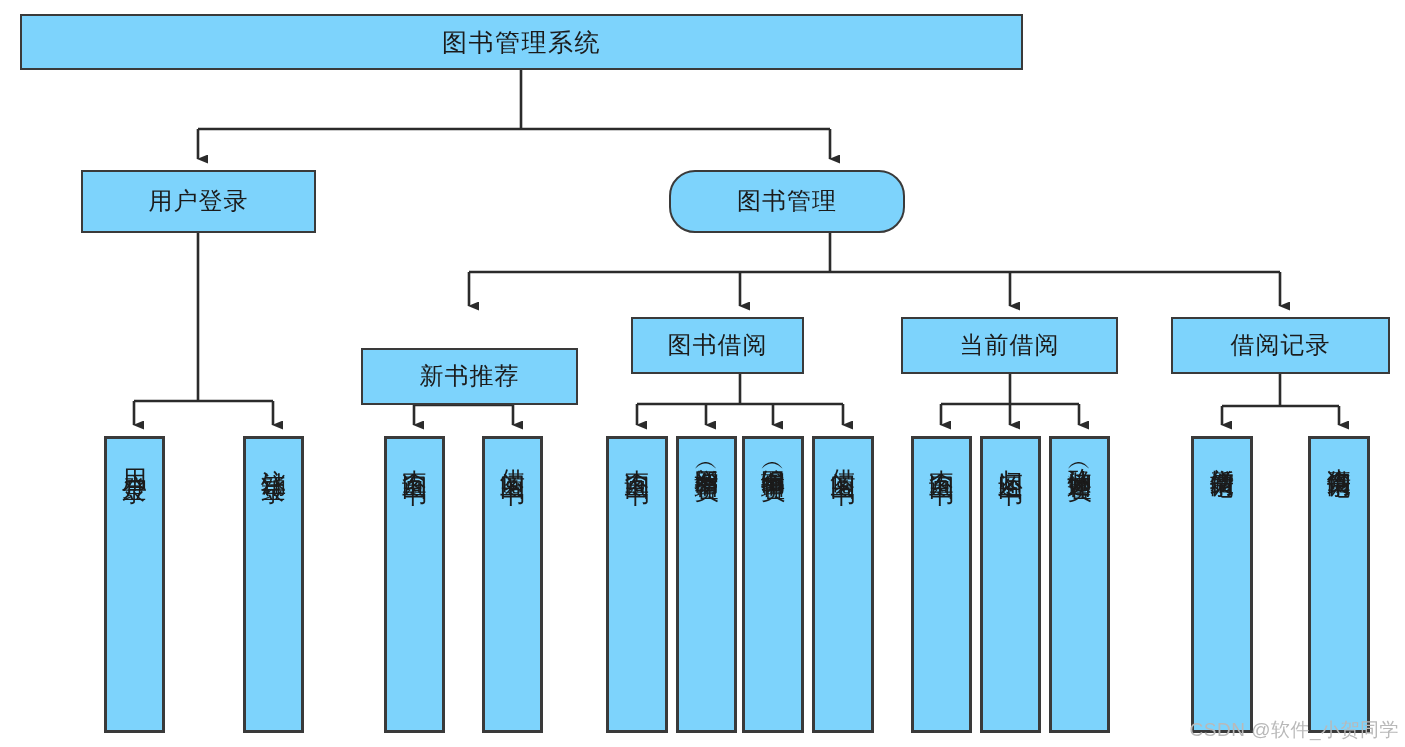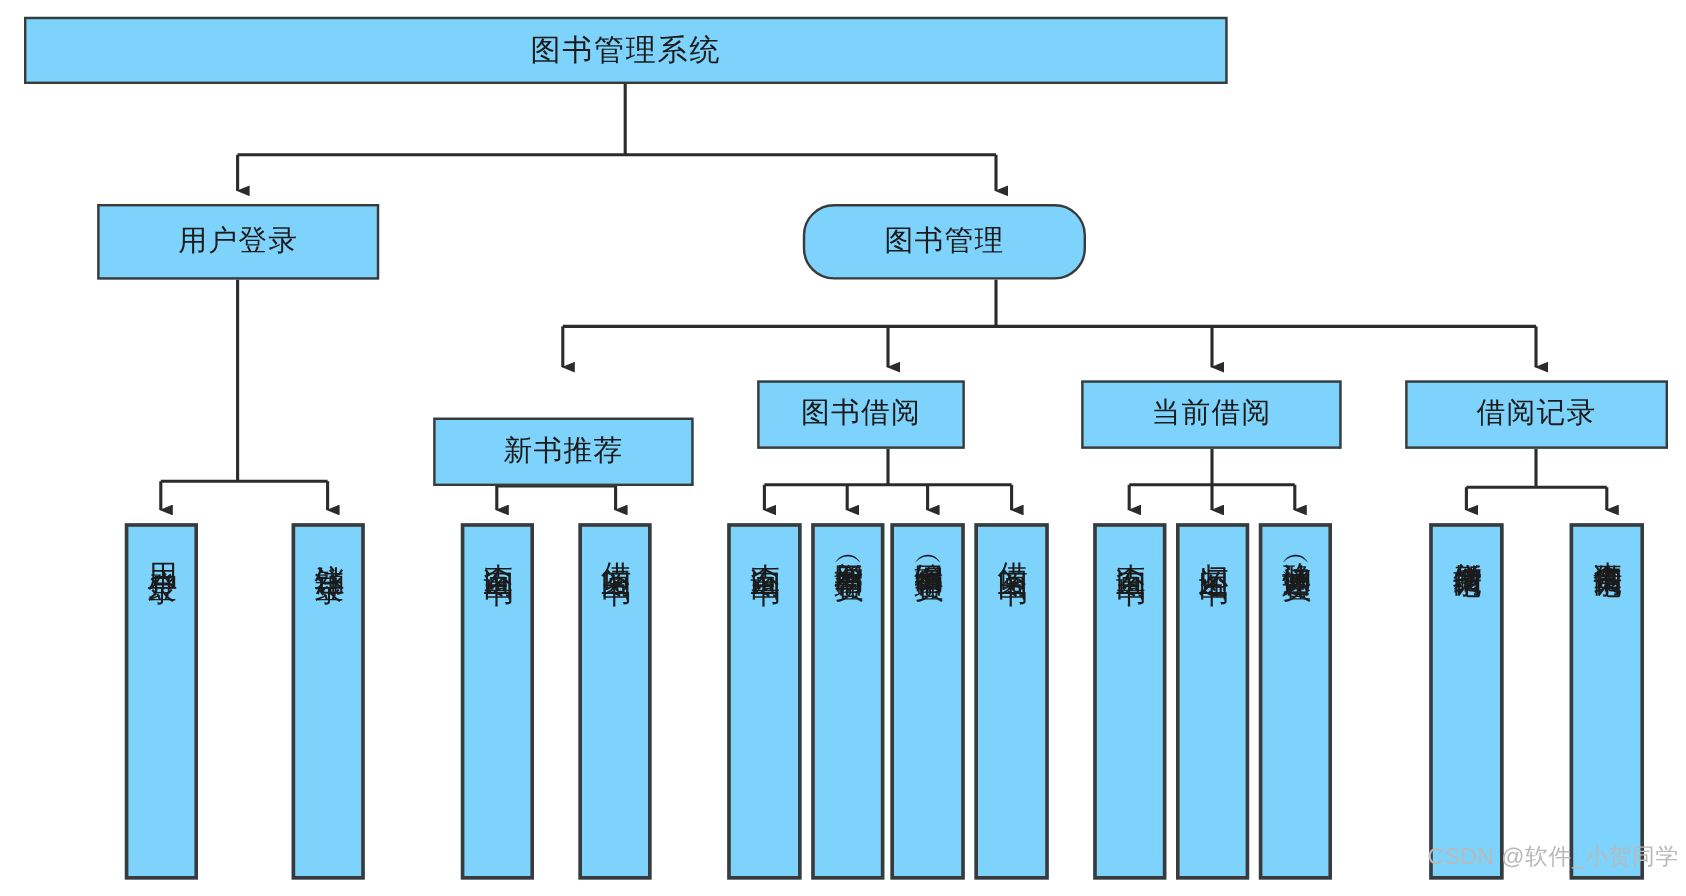--- a/index.html
+++ b/index.html
@@ -46,21 +46,21 @@
     text-orientation:upright;
     font-size:25px;
     letter-spacing:4px;
     line-height:1;
     white-space:nowrap;
   }
   .node.v.tall .lbl{font-size:24px;letter-spacing:1.5px;}
 
   .watermark{
     position:absolute;
-    right:6px;bottom:20px;
+    right:6px;bottom:4px;
     font-size:19px;
     color:#b9b9b9;
     letter-spacing:0.5px;
     z-index:5;
     white-space:nowrap;
     font-family:"Liberation Sans","DejaVu Sans",sans-serif;
     text-align:right;
   }
 </style>
 </head>

